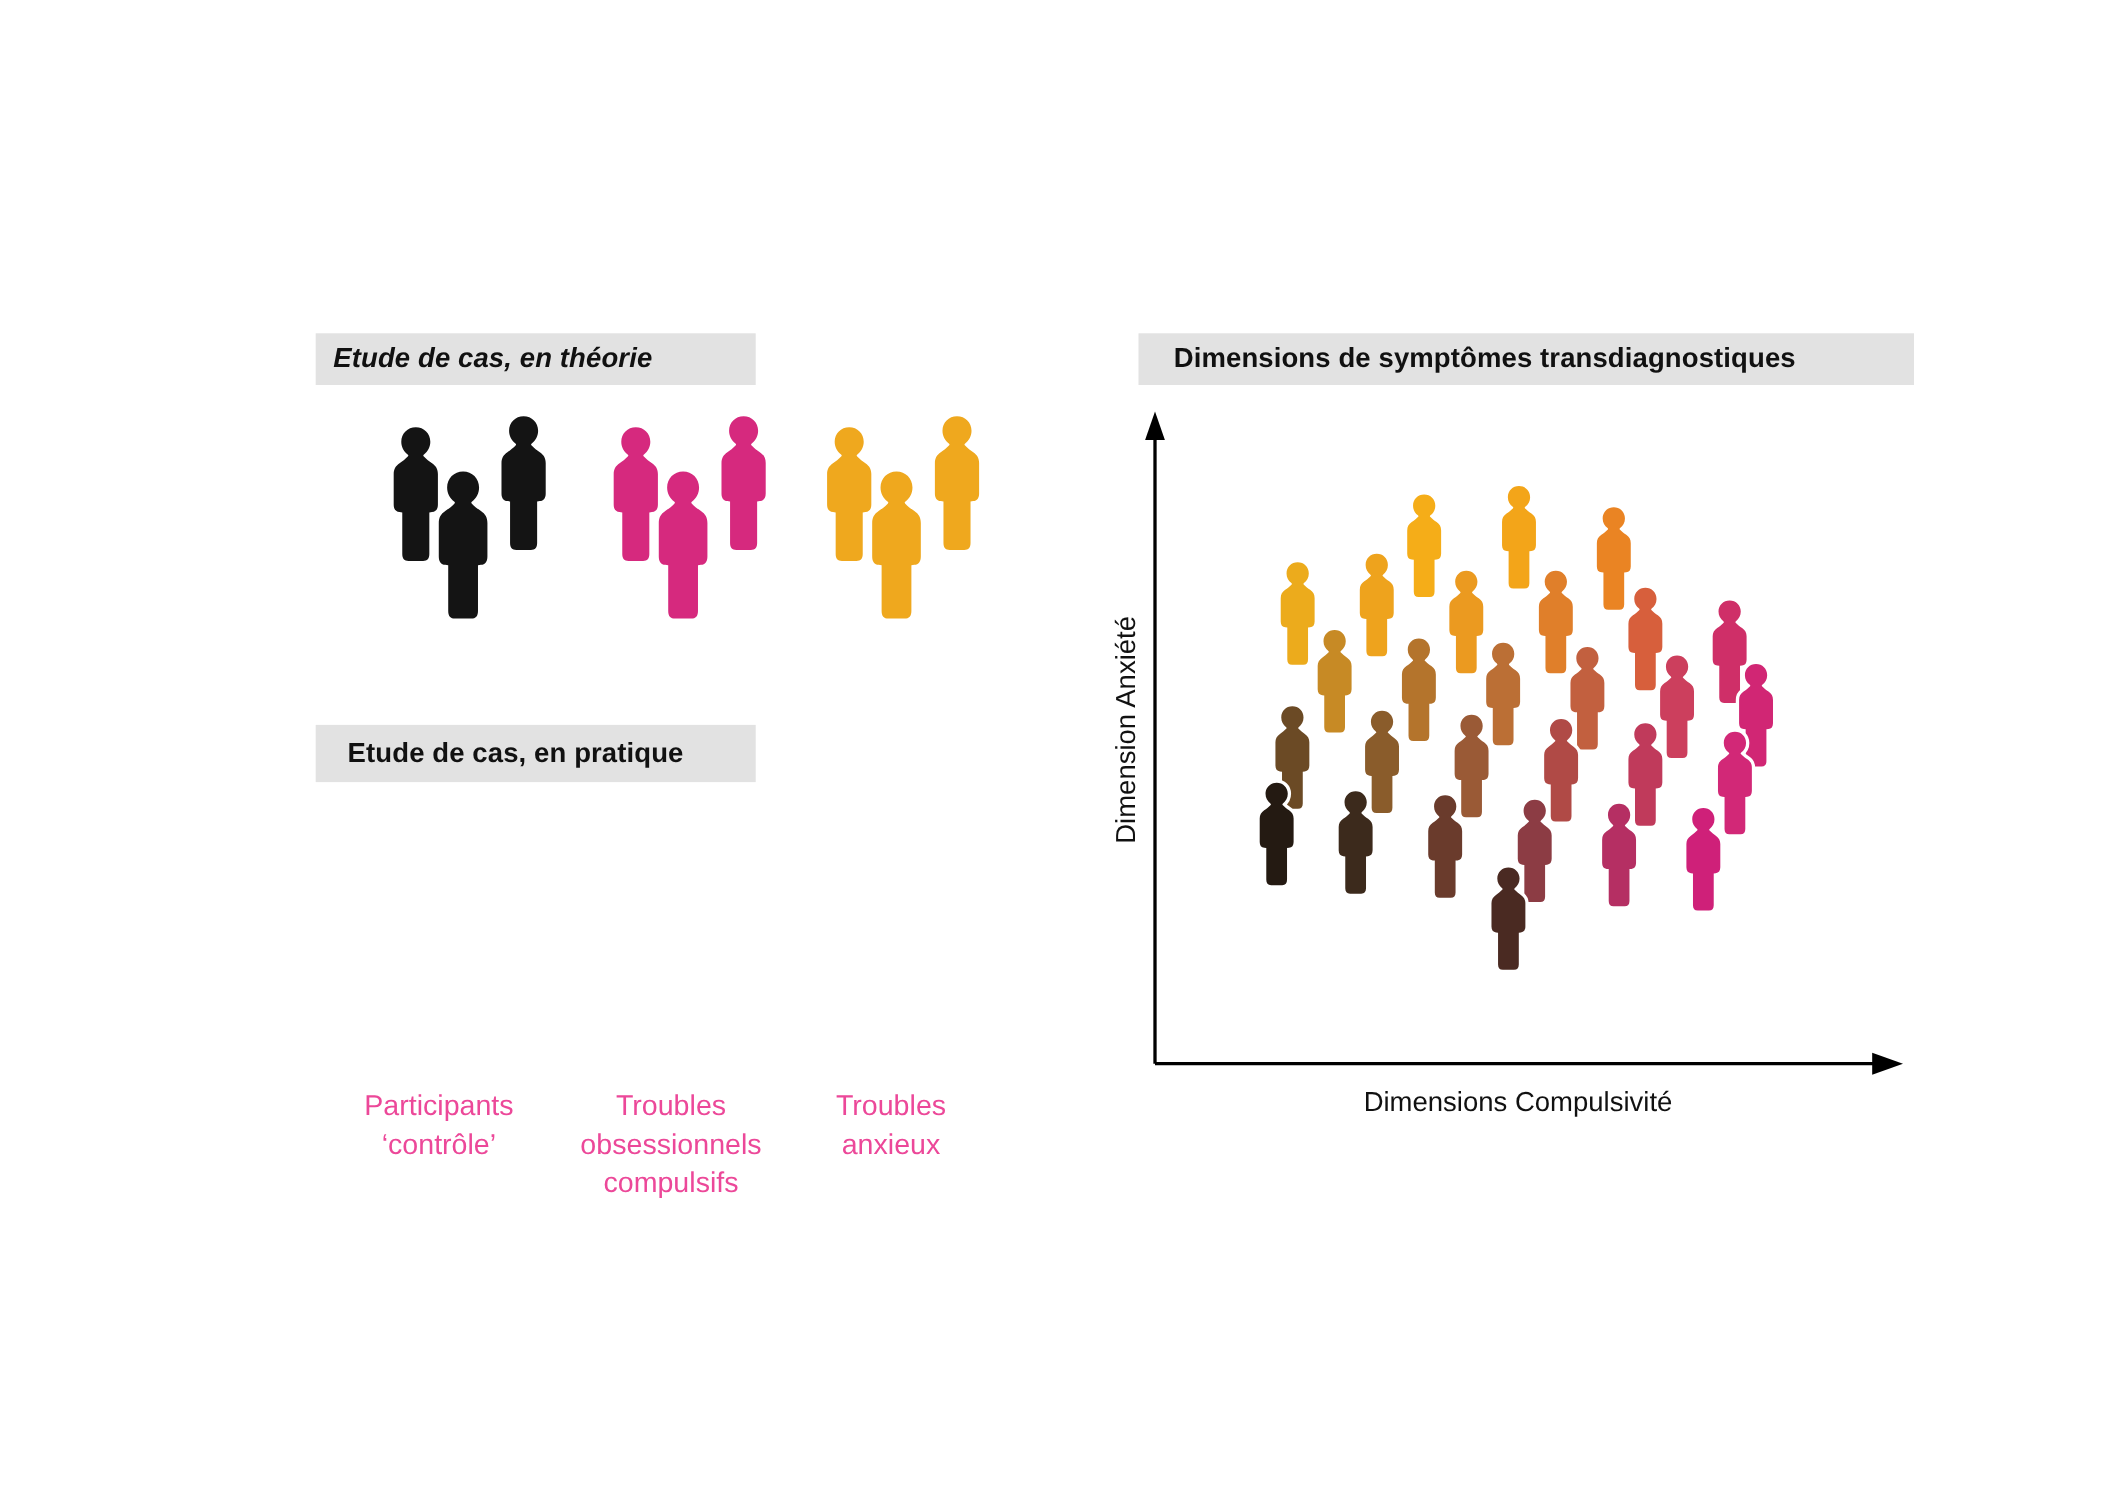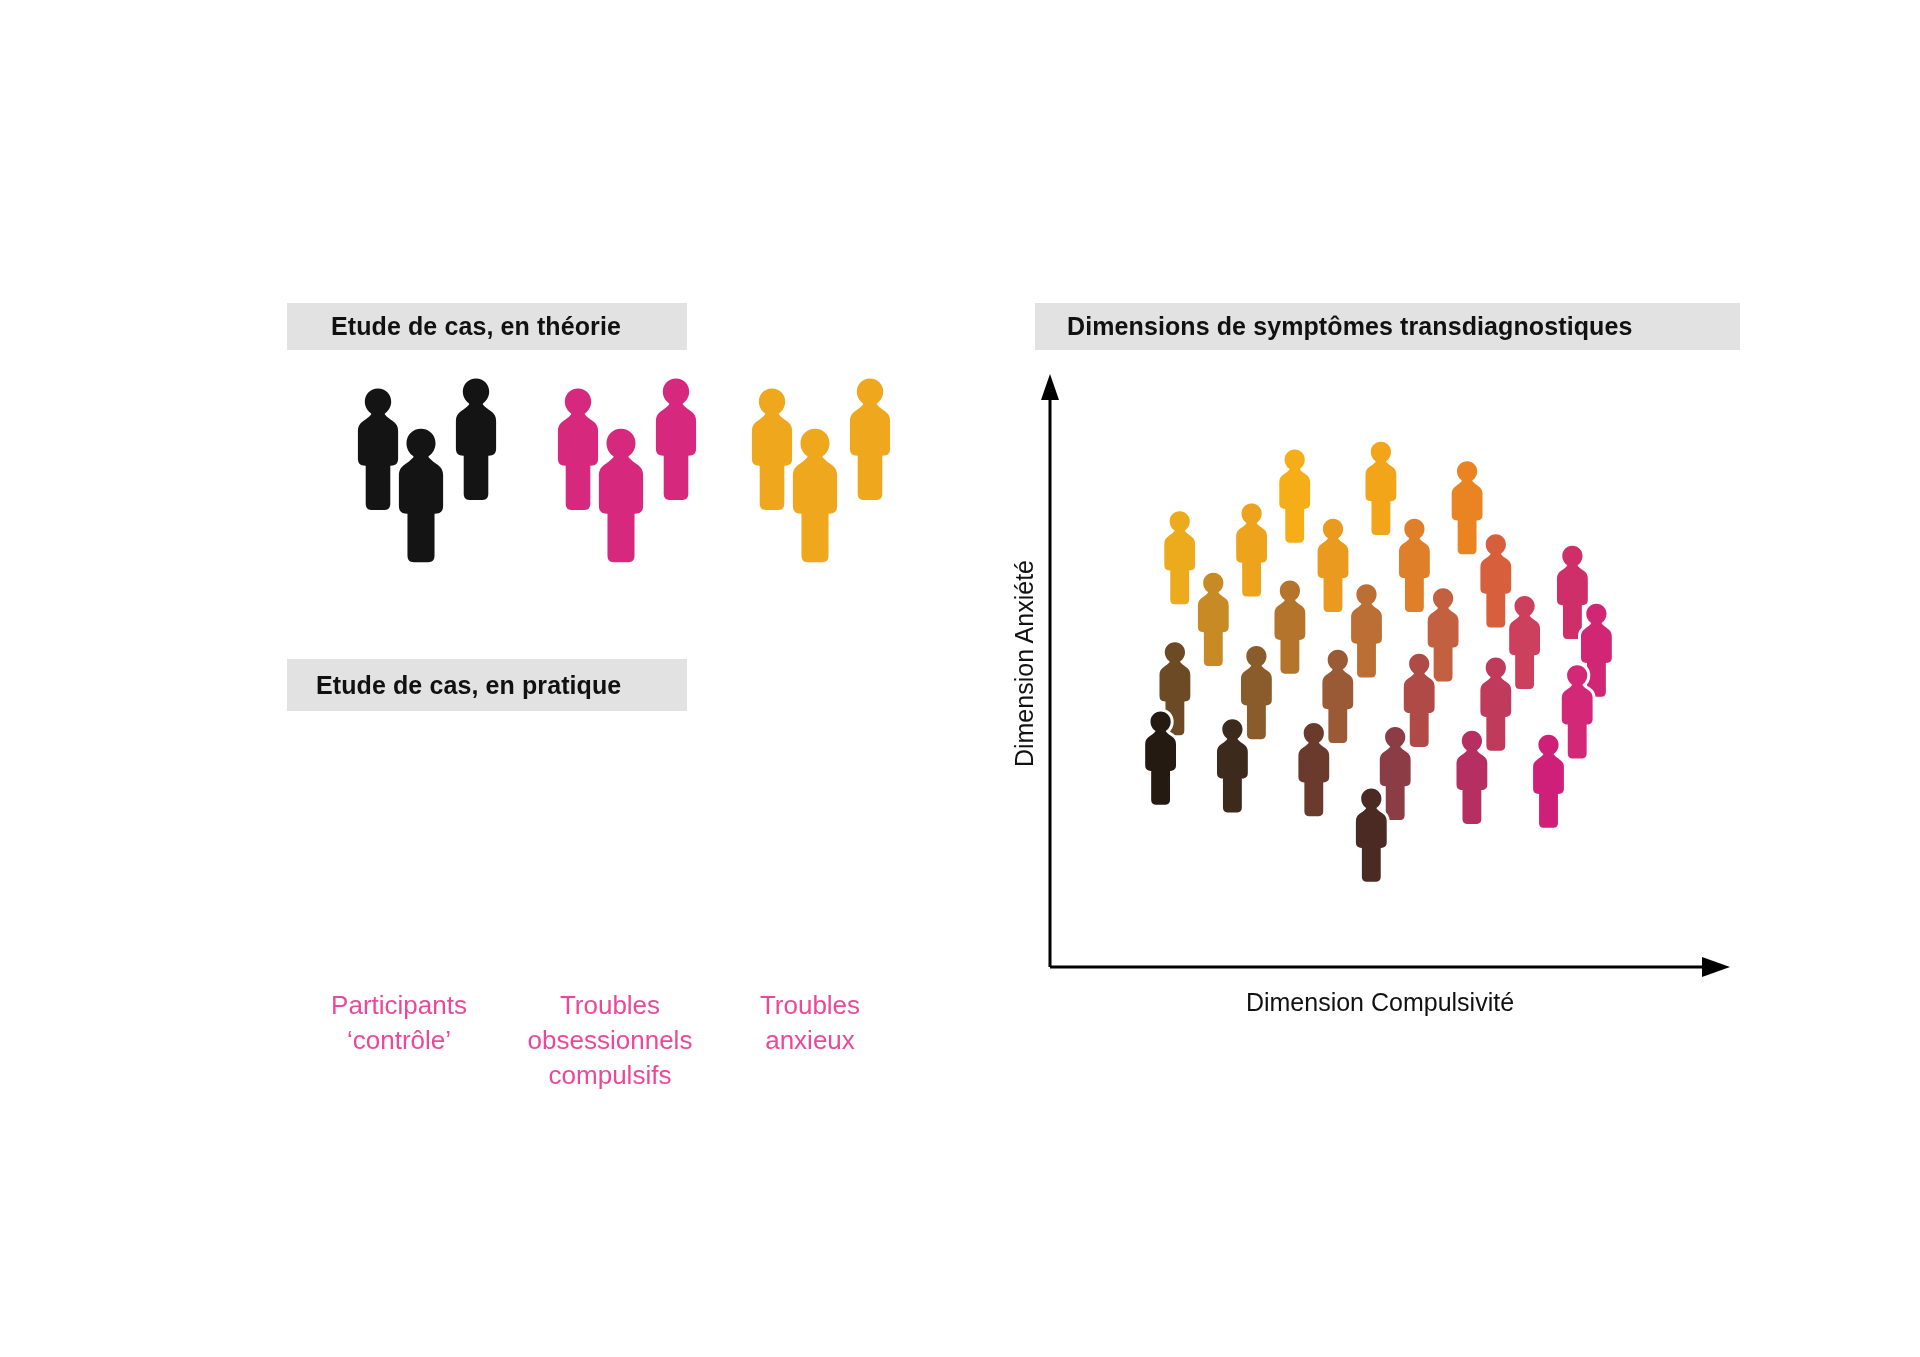--- a/index.html
+++ b/index.html
@@ -14,21 +14,21 @@
   .banner{
     position:absolute;
     background:#e2e2e2;
     display:flex;align-items:center;
     font-weight:bold;
     color:#111;
     letter-spacing:.1px;
     white-space:nowrap;
     box-sizing:border-box;
   }
-  #banner-theorie{ left:287px; top:303px; width:400px; height:47px; padding-left:44px; font-size:25px;}
+  #banner-theorie{ left:287px; top:303px; width:400px; height:47px; padding-left:16px; font-size:25px;font-style:italic;}
   #banner-pratique{ left:287px; top:659px; width:400px; height:52px; padding-left:29px; font-size:25px;}
   #banner-dims{ left:1035px; top:303px; width:705px; height:47px; padding-left:32px; font-size:25px;}
 
   
   .grp-label{
     position:absolute;
     text-align:center;
     font-size:26px;
     line-height:35px;
     color:#ec4899;
@@ -347,21 +347,21 @@
 
       <line x1="10" y1="595" x2="10" y2="22" stroke="#000" stroke-width="3"></line>
       <polygon points="10,2 1,28 19,28" fill="#000"></polygon>
 
       <line x1="10" y1="595" x2="668" y2="595" stroke="#000" stroke-width="3"></line>
       <polygon points="690,595 662,585 662,605" fill="#000"></polygon>
     </svg>
   </div>
 
   <div id="ylab">Dimension Anxiété</div>
-  <div id="xlab">Dimension Compulsivité</div>
+  <div id="xlab">Dimensions Compulsivité</div>
 
   <div id="crowd">
     <svg viewBox="0 0 560 500">
         <g transform="translate(247.9,10.0) scale(0.46)">
           <use href="#person" fill="#f3a519" stroke="#ffffff" stroke-width="13" stroke-linejoin="round"></use>
           <use href="#person" fill="#f3a519"></use>
         </g>
         <g transform="translate(161.7,17.7) scale(0.46)">
           <use href="#person" fill="#f5ad18" stroke="#ffffff" stroke-width="13" stroke-linejoin="round"></use>
           <use href="#person" fill="#f5ad18"></use>

